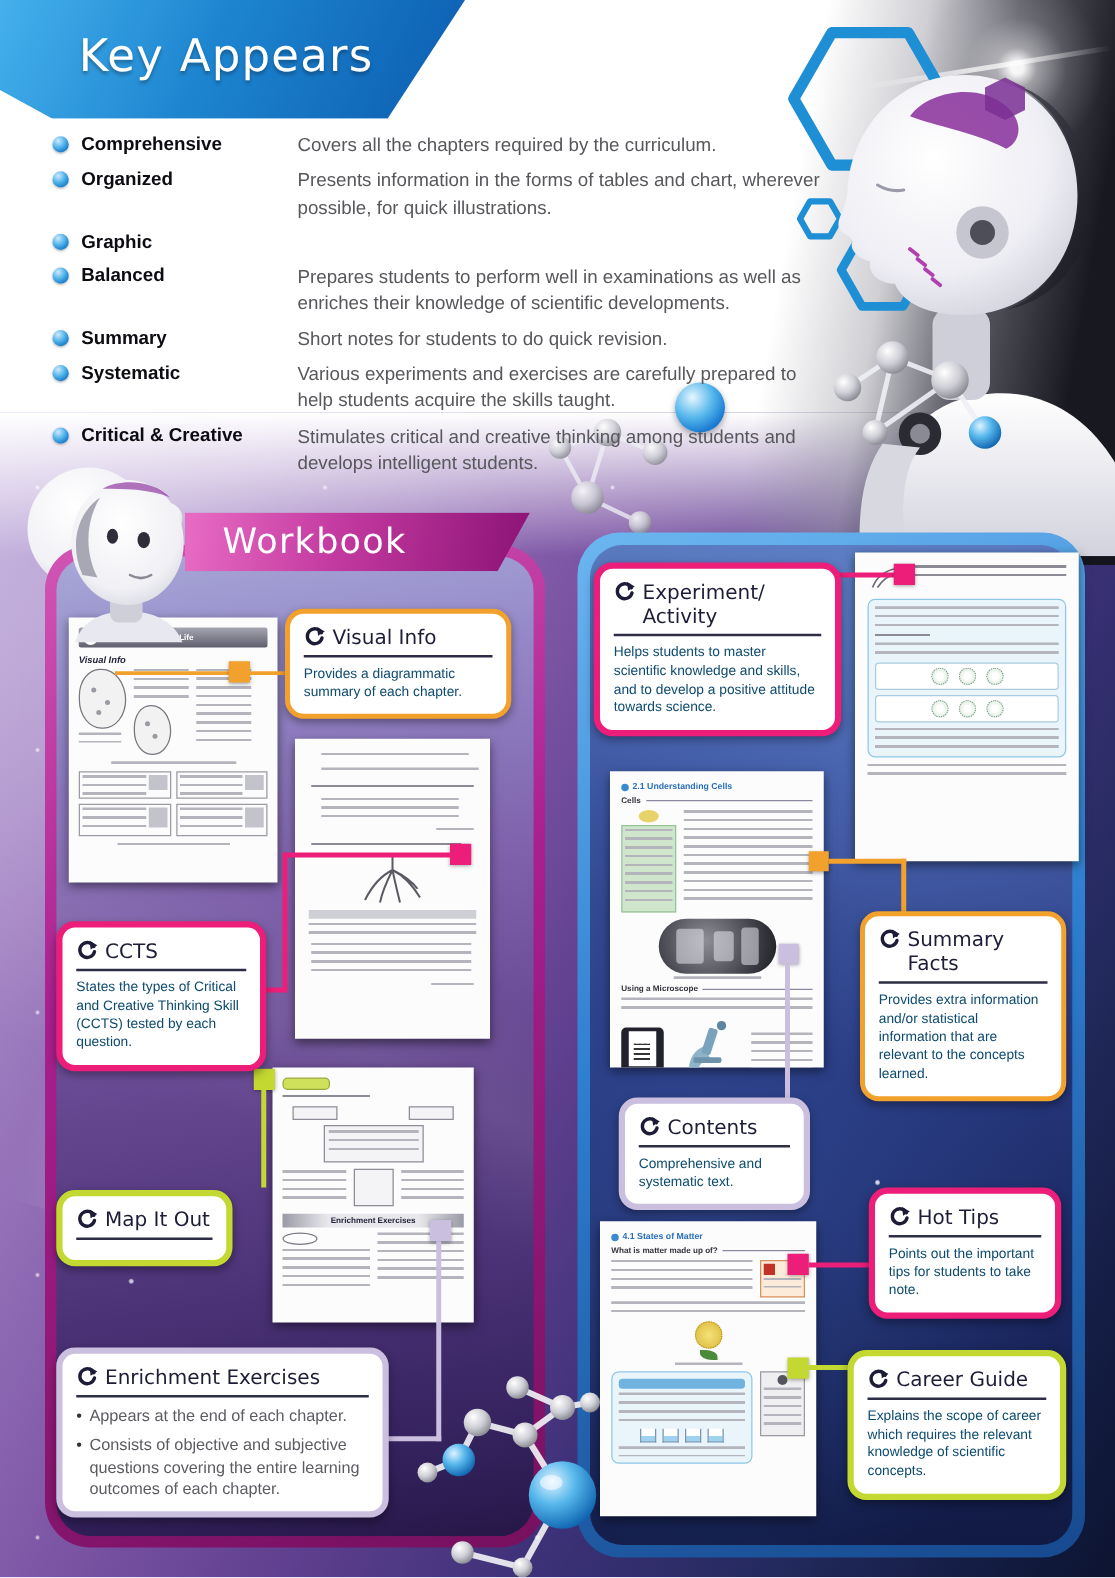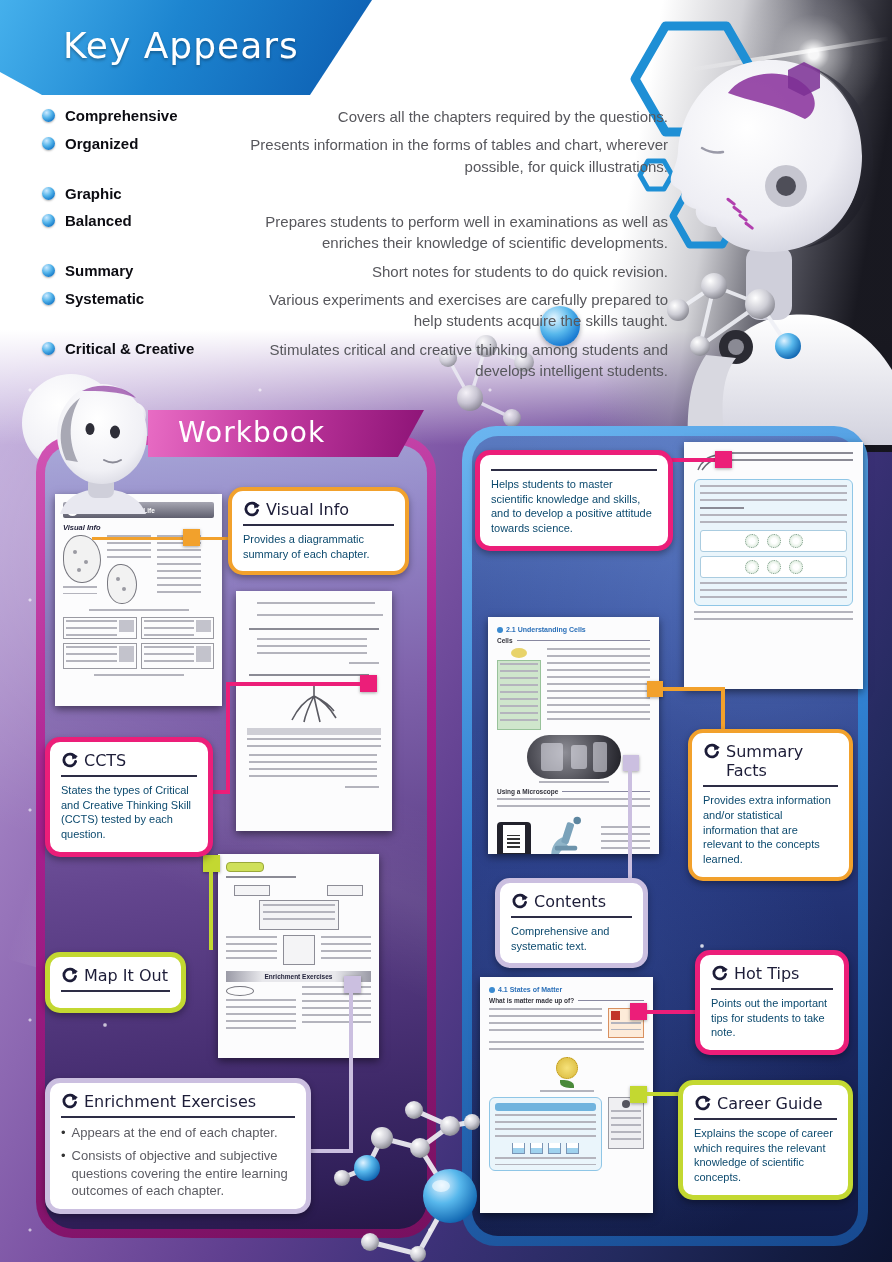--- a/index.html
+++ b/index.html
@@ -29,21 +29,21 @@
   
   .kf-banner{position:absolute;left:0;top:0;width:372px;height:95px;z-index:2;
     clip-path:polygon(0 0,372px 0,310px 95px,42px 95px,0 72px);
     background:linear-gradient(115deg,#45b0ec 0%,#1d85d0 45%,#0c5cb0 100%);}
   .kf-title{position:absolute;left:63px;top:25px;z-index:3;color:#fff;
     font-family:"DejaVu Sans",sans-serif;font-size:36px;letter-spacing:1px;
     text-shadow:0 2px 3px rgba(0,0,0,.3);}
 
   
   .features{position:absolute;left:42px;top:106px;width:640px;z-index:2;}
-  .feat{display:flex;margin-bottom:7px;text-align:right;}
+  .feat{display:flex;margin-bottom:7px;}
   .feat-l{width:196px;flex:none;display:flex;gap:10px;align-items:flex-start;}
   .bullet{width:13px;height:13px;border-radius:50%;margin-top:3px;flex:none;
     background:radial-gradient(circle at 35% 28%,#cdeaff,#54b4ea 42%,#1478c8 78%,#0a4f96);
     box-shadow:0 1px 2px rgba(0,0,0,.3);}
   .feat-label{font-weight:bold;font-size:15px;color:#0c0c12;line-height:1.35;}
   .feat-desc{font-size:15px;color:#57575c;line-height:1.42;width:430px;}
 
   
   .wb-banner{position:absolute;left:148px;top:410px;width:276px;height:47px;z-index:5;
     clip-path:polygon(0 0,276px 0,250px 47px,0 47px);
@@ -232,21 +232,21 @@
 
   <div class="kf-banner"></div>
   <div class="kf-title">Key Appears</div>
 
   <div class="features">
     <div class="feat">
       <div class="feat-l">
           <span class="bullet"></span>
           <span class="feat-label">Comprehensive</span>
         </div>
-      <div class="feat-desc">Covers all the chapters required by the questions.</div>
+      <div class="feat-desc">Covers all the chapters required by the curriculum.</div>
     </div>
     <div class="feat">
       <div class="feat-l">
           <span class="bullet"></span>
           <span class="feat-label">Organized</span>
         </div>
       <div class="feat-desc">Presents information in the forms of tables and chart, wherever possible, for quick illustrations.</div>
     </div>
     <div class="feat">
       <div class="feat-l">
@@ -631,20 +631,27 @@
         <span class="d">•</span>
         <span>Appears at the end of each chapter.</span>
       </div>
     <div class="ca-li">
         <span class="d">•</span>
         <span>Consists of objective and subjective questions covering the entire learning outcomes of each chapter.</span>
       </div>
   </div>
 
   <div class="callout b-pink" id="co-exp">
+    <div class="ca-title">
+      <svg class="ca-icon" width="17" height="17" viewBox="0 0 20 20">
+          <path d="M16.6 6.2 A7 7 0 1 0 17.2 11" fill="none" stroke="#1c1c38" stroke-width="3.2" stroke-linecap="round"></path>
+          <polygon points="12.5,0.8 19.8,5 13.5,8.9" fill="#1c1c38"></polygon>
+        </svg>
+      <span><span>Experiment/</span><br><span>Activity</span></span>
+    </div>
     <div class="ca-rule"></div>
     <div class="ca-body">Helps students to master scientific knowledge and skills, and to develop a positive attitude towards science.</div>
   </div>
 
   <div class="callout b-orange" id="co-amaz">
     <div class="ca-title">
       <svg class="ca-icon" width="17" height="17" viewBox="0 0 20 20">
           <path d="M16.6 6.2 A7 7 0 1 0 17.2 11" fill="none" stroke="#1c1c38" stroke-width="3.2" stroke-linecap="round"></path>
           <polygon points="12.5,0.8 19.8,5 13.5,8.9" fill="#1c1c38"></polygon>
         </svg>

